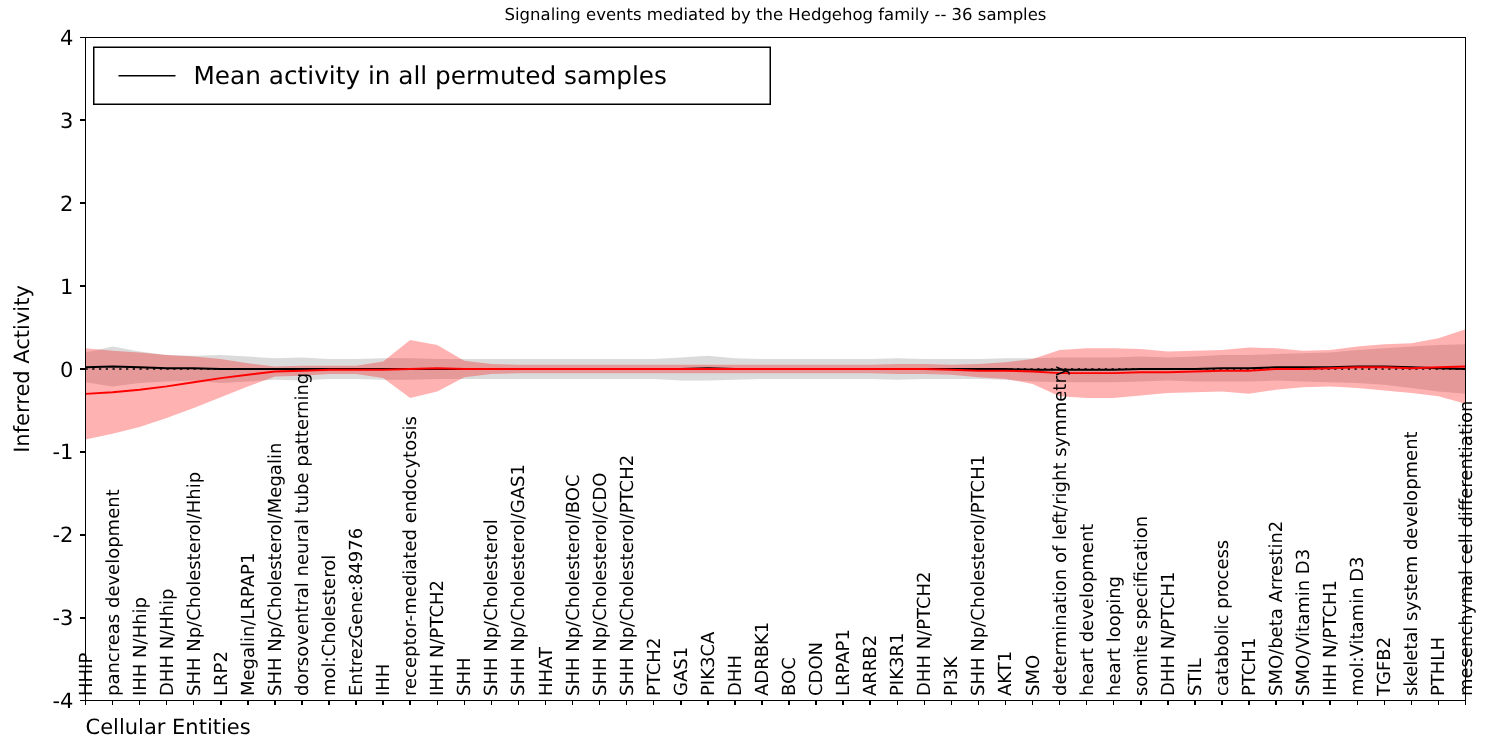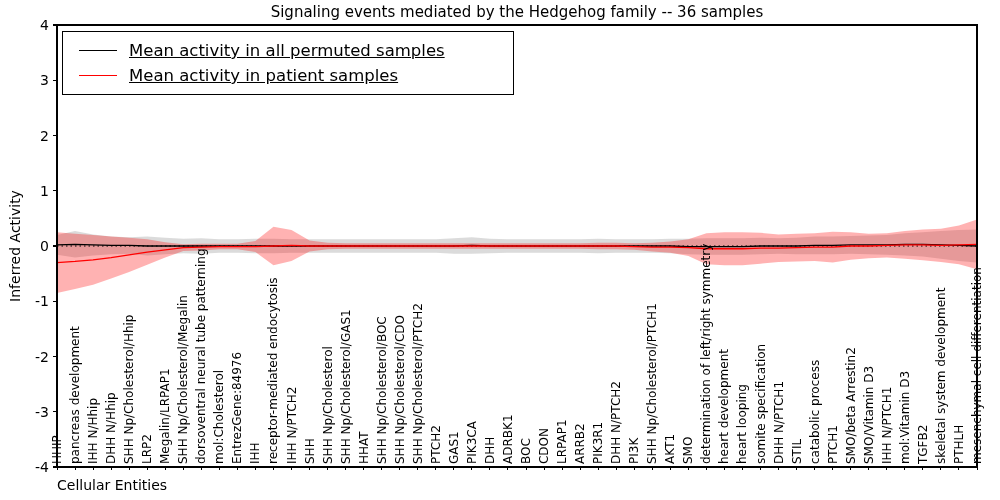--- a/index.html
+++ b/index.html
@@ -1,22 +1,22 @@
 <!DOCTYPE html>
 <html><head>
 <meta charset="utf-8">
 <style>
   html,body{margin:0;padding:0;background:#fff;}
   body{width:1000px;height:500px;font-family:"DejaVu Sans",sans-serif;color:#000;}
   .figure{position:relative;width:1000px;height:500px;background:#fff;overflow:hidden;}
   .figure svg{position:absolute;left:0;top:0;}
-  .chart-title{position:absolute;left:57px;top:3px;width:920px;text-align:center;font-size:15px;white-space:nowrap;}
+  .chart-title{position:absolute;left:57px;top:3px;width:920px;text-align:center;font-size:11px;white-space:nowrap;}
   .x-label{position:absolute;left:57px;top:477px;width:920px;font-size:14px;}
   .y-label{position:absolute;left:15px;top:246px;transform:translate(-50%,-50%) rotate(-90deg);white-space:nowrap;font-size:14px;}
-  .legend{position:absolute;left:62px;top:31px;width:452px;box-sizing:border-box;border:1.3px solid #000;background:#fff;padding:9px 16px;display:flex;flex-direction:column;gap:6px;text-decoration:underline;}
+  .legend{position:absolute;left:62px;top:31px;width:452px;box-sizing:border-box;border:1.3px solid #000;background:#fff;padding:9px 16px;display:flex;flex-direction:column;gap:24px;}
   .legend-row{display:flex;align-items:center;gap:12px;font-size:16.5px;white-space:nowrap;}
   .legend-sample{display:inline-block;width:38px;height:0;border-top-style:solid;border-top-width:1.6px;flex:0 0 38px;}
   svg text{font-family:"DejaVu Sans",sans-serif;fill:#000;}
 </style>
 </head>
 <body>
 
 <div class="figure">
   <svg id="chart" width="1000" height="500">
       <polygon points="57,234.95 75.0392156862745,231.0825 93.07843137254902,234.3975 111.11764705882354,236.60750000000002 129.15686274509804,237.16 147.19607843137254,236.60750000000002 165.23529411764707,237.7125 183.27450980392157,238.8175 201.31372549019608,238.265 219.35294117647058,239.37 237.3921568627451,239.37 255.4313725490196,238.8175 273.47058823529414,238.8175 291.5098039215686,239.37 309.54901960784315,239.37 327.5882352941176,239.37 345.62745098039215,239.37 363.6666666666667,239.37 381.70588235294116,239.37 399.7450980392157,239.37 417.7843137254902,239.37 435.8235294117647,239.37 453.8627450980392,238.265 471.9019607843137,237.16 489.94117647058823,238.8175 507.98039215686276,239.37 526.0196078431372,239.37 544.0588235294117,239.37 562.0980392156863,239.37 580.1372549019608,239.37 598.1764705882352,238.8175 616.2156862745098,239.37 634.2549019607843,239.37 652.2941176470588,239.37 670.3333333333334,238.8175 688.3725490196078,238.8175 706.4117647058823,238.265 724.4509803921569,238.265 742.4901960784314,238.265 760.5294117647059,237.7125 778.5686274509804,238.265 796.6078431372549,237.7125 814.6470588235294,236.60750000000002 832.6862745098039,236.60750000000002 850.7254901960785,236.05499999999998 868.7647058823529,235.5025 886.8039215686274,234.95 904.843137254902,233.2925 922.8823529411765,232.1875 940.9215686274509,231.0825 958.9607843137255,229.9775 977,229.425 977,262.575 958.9607843137255,260.9175 940.9215686274509,258.7075 922.8823529411765,256.49750000000006 904.843137254902,255.39249999999998 886.8039215686274,254.84 868.7647058823529,254.28750000000002 850.7254901960785,253.73499999999999 832.6862745098039,254.28750000000002 814.6470588235294,254.28750000000002 796.6078431372549,254.28750000000002 778.5686274509804,253.73499999999999 760.5294117647059,254.28750000000002 742.4901960784314,254.84 724.4509803921569,254.84 706.4117647058823,254.84 688.3725490196078,254.28750000000002 670.3333333333334,253.1825 652.2941176470588,252.63 634.2549019607843,252.63 616.2156862745098,252.63 598.1764705882352,253.1825 580.1372549019608,252.63 562.0980392156863,252.63 544.0588235294117,252.63 526.0196078431372,252.63 507.98039215686276,252.63 489.94117647058823,253.1825 471.9019607843137,253.73499999999999 453.8627450980392,253.73499999999999 435.8235294117647,252.63 417.7843137254902,252.63 399.7450980392157,252.63 381.70588235294116,252.63 363.6666666666667,252.63 345.62745098039215,252.63 327.5882352941176,252.63 309.54901960784315,252.63 291.5098039215686,252.63 273.47058823529414,253.1825 255.4313725490196,253.1825 237.3921568627451,252.63 219.35294117647058,252.63 201.31372549019608,253.73499999999999 183.27450980392157,253.1825 165.23529411764707,254.28750000000002 147.19607843137254,255.39249999999998 129.15686274509804,253.73499999999999 111.11764705882354,254.28750000000002 93.07843137254902,255.39249999999998 75.0392156862745,257.60249999999996 57,254.84" fill="#999999" fill-opacity="0.35"></polygon>
@@ -149,18 +149,14 @@
       <text x="981" y="464" transform="rotate(-90 981 464)" font-size="12px">mesenchymal cell differentiation</text>
     </svg>
   <div class="chart-title">Signaling events mediated by the Hedgehog family -- 36 samples</div>
   <div class="y-label">Inferred Activity</div>
   <div class="x-label">Cellular Entities</div>
   <div class="legend">
     <div class="legend-row">
       <span class="legend-sample" id="legend-sample-0" style="border-top-color: rgb(0, 0, 0);"></span>
       <span>Mean activity in all permuted samples</span>
     </div>
-    <div class="legend-row">
-      <span class="legend-sample" id="legend-sample-1" style="border-top-color: rgb(255, 0, 0);"></span>
-      <span>Mean activity in patient samples</span>
-    </div>
   </div>
 </div>
 
 </body></html>

